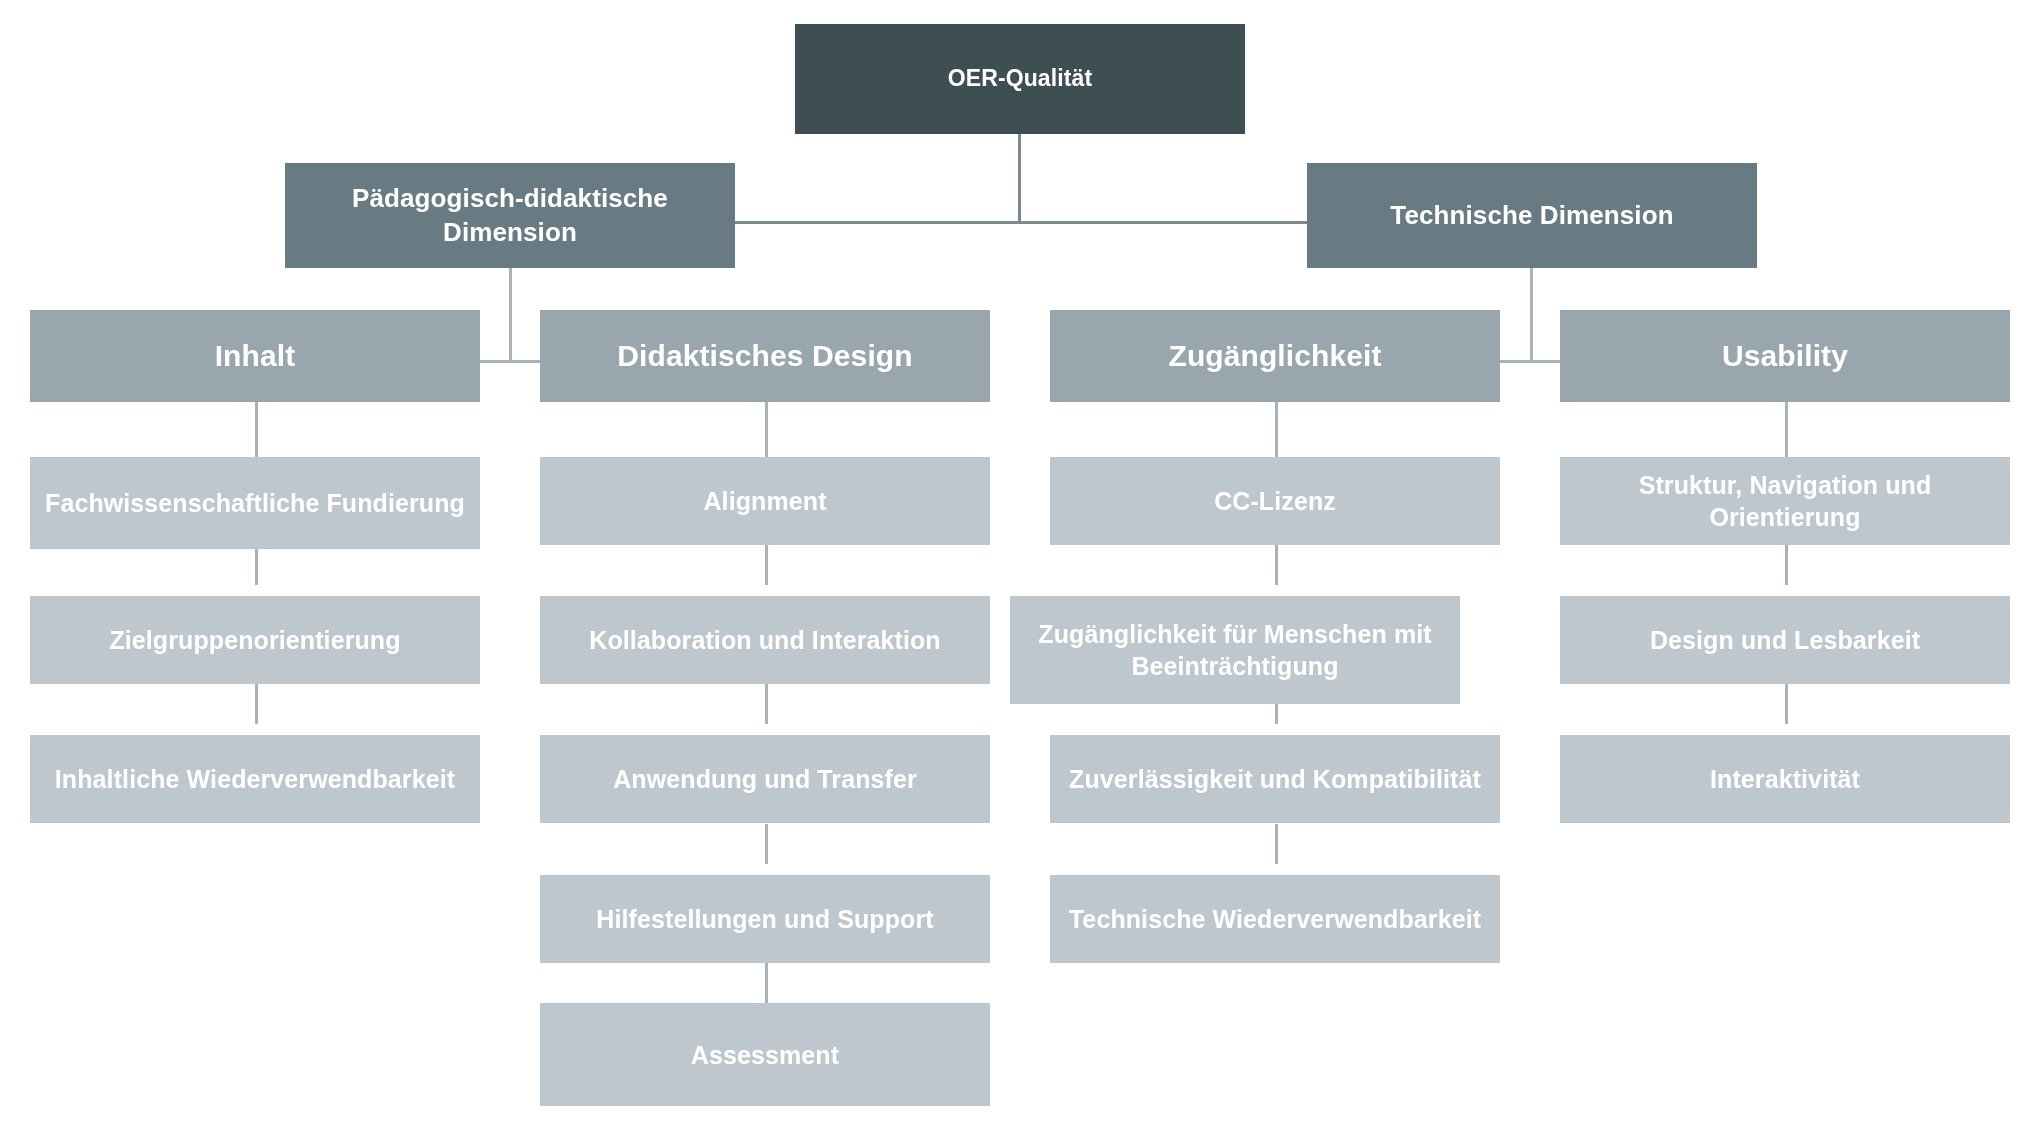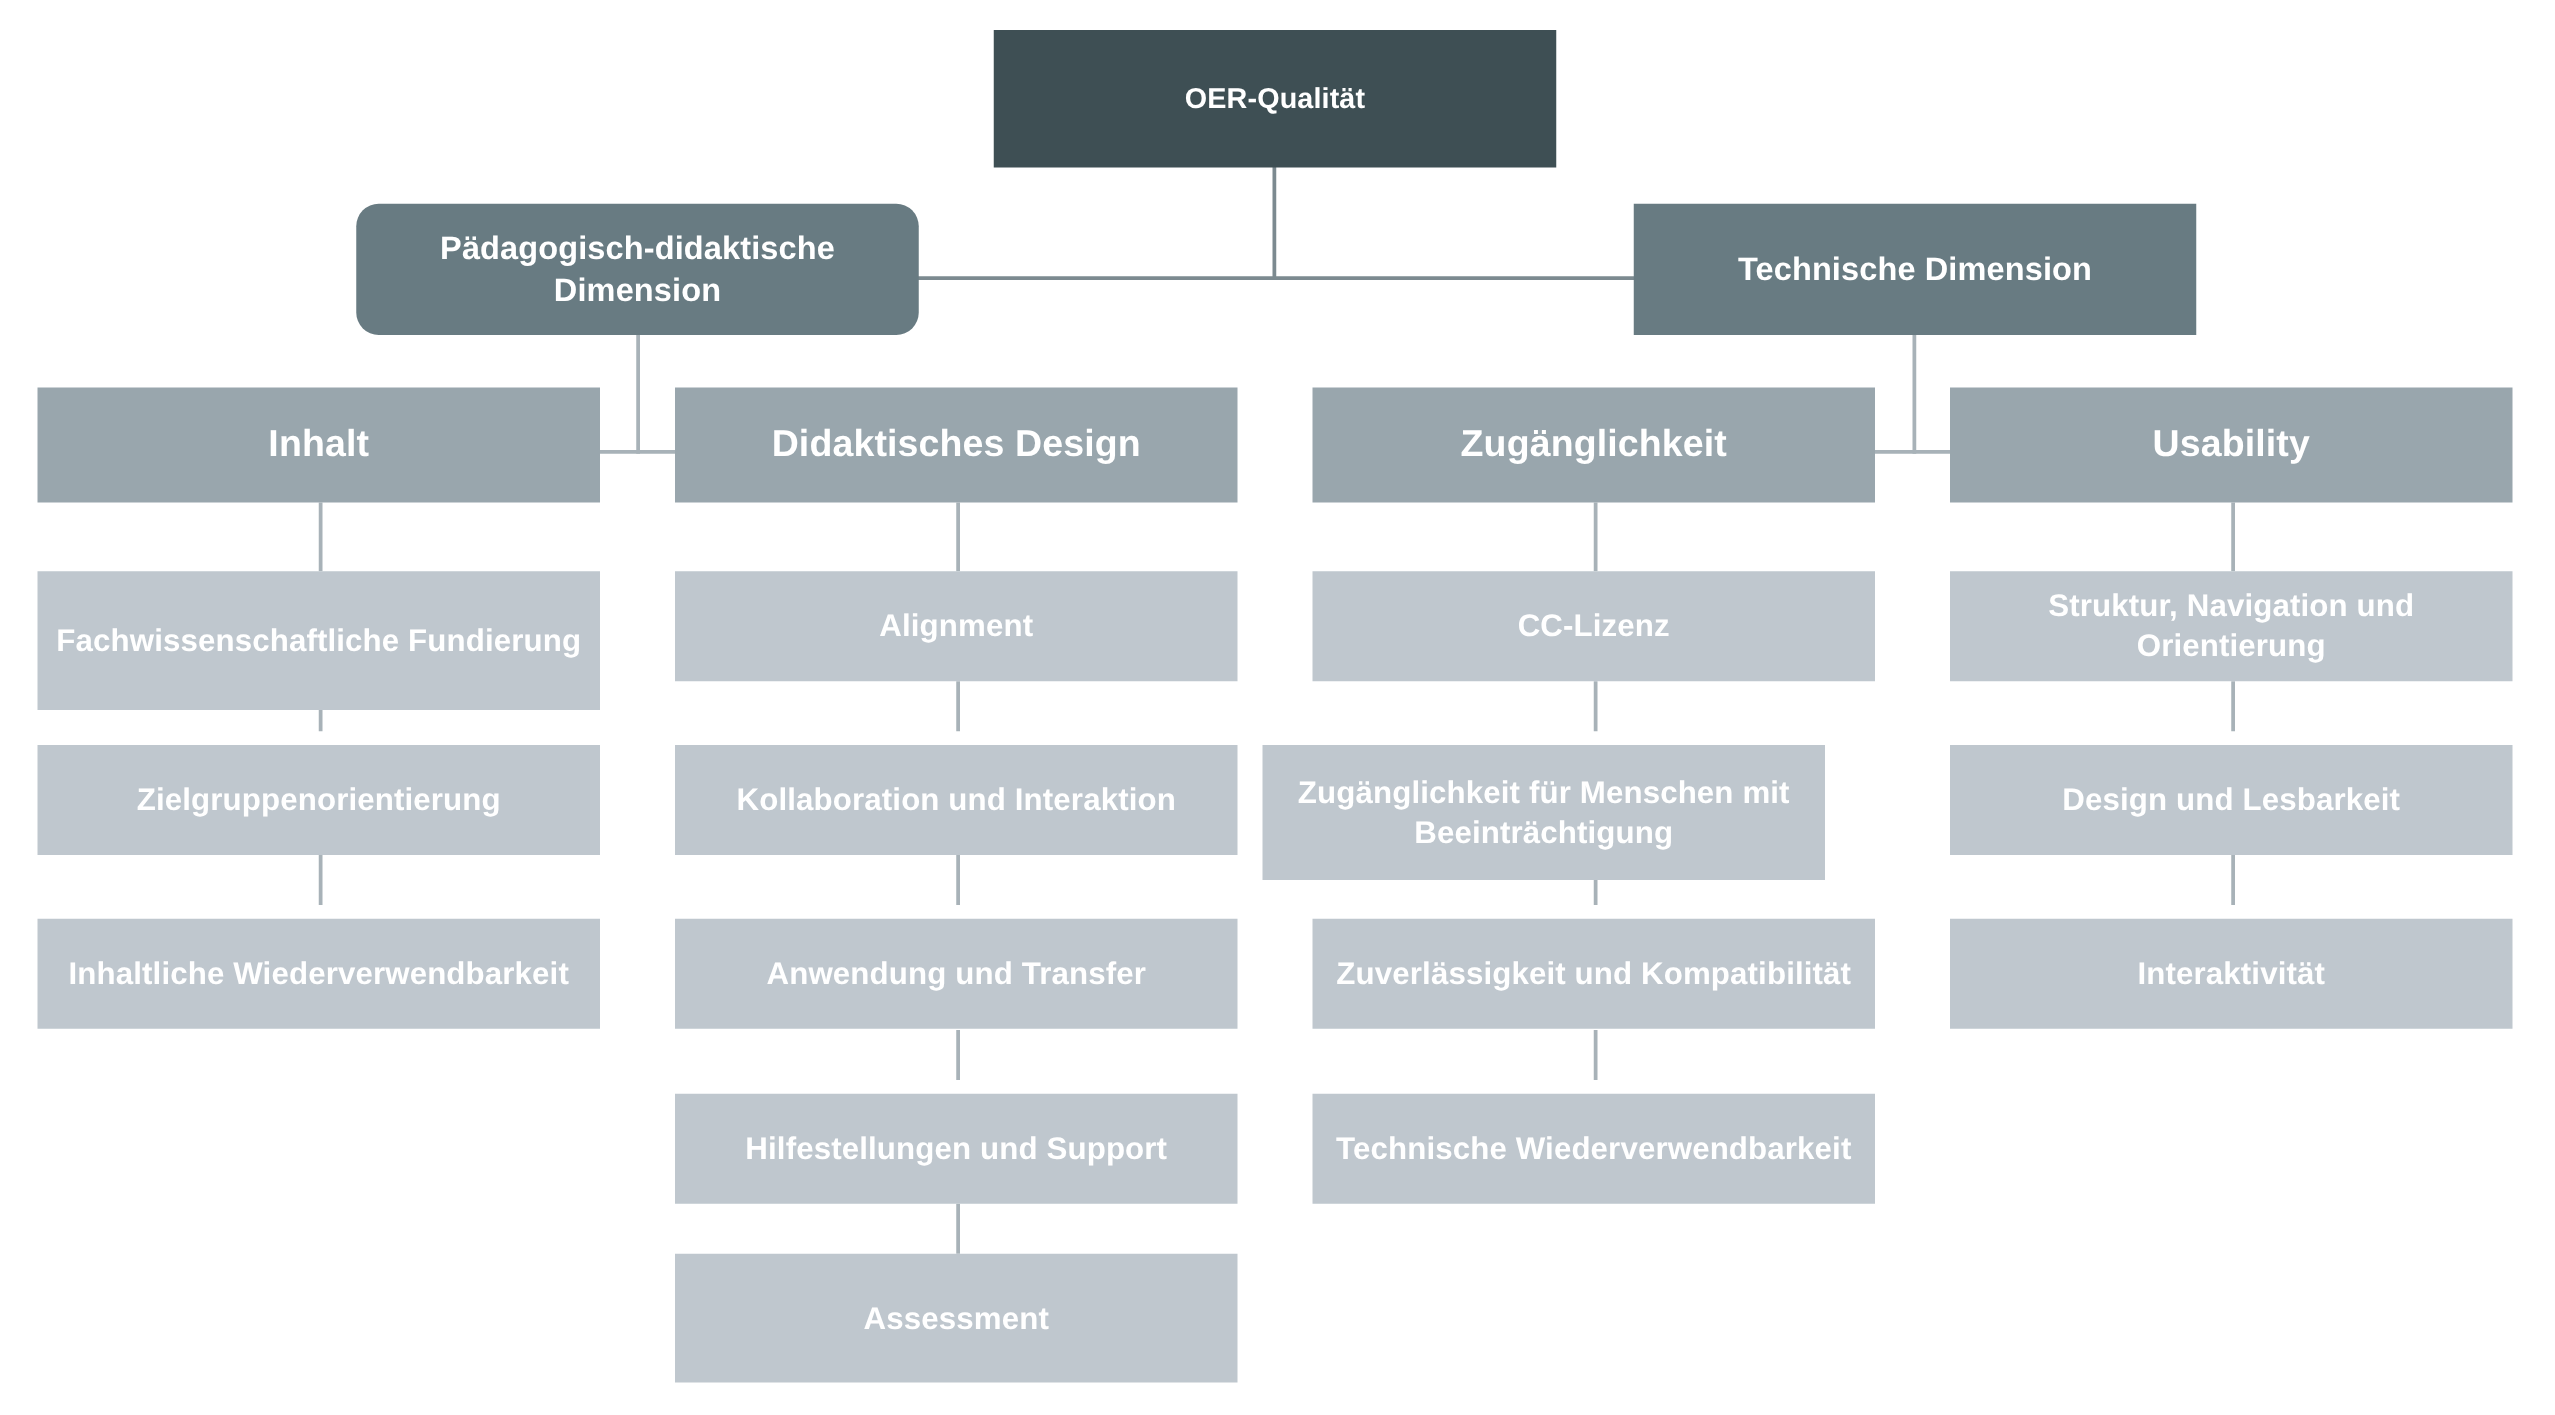--- a/index.html
+++ b/index.html
@@ -93,33 +93,33 @@
   <div class="conn v" style="left:1275px; top:545px; height:40px;"></div>
   <div class="conn v" style="left:1275px; top:684px; height:40px;"></div>
   <div class="conn v" style="left:1275px; top:824px; height:40px;"></div>
 
   <div class="conn v" style="left:1785px; top:402px; height:55px;"></div>
   <div class="conn v" style="left:1785px; top:545px; height:40px;"></div>
   <div class="conn v" style="left:1785px; top:684px; height:40px;"></div>
 
   <div class="node lvl-root" style="left:795px; top:24px; width:450px; height:110px;">OER-Qualität</div>
 
-  <div class="node lvl-dim" style="left:285px; top:163px; width:450px; height:105px;border-radius:18px;">Pädagogisch-didaktische Dimension</div>
+  <div class="node lvl-dim" style="left:285px; top:163px; width:450px; height:105px;">Pädagogisch-didaktische Dimension</div>
 
   <div class="node lvl-dim" style="left:1307px; top:163px; width:450px; height:105px;text-align:right;">Technische Dimension</div>
 
   <div class="node lvl-cat" style="left:30px; top:310px; width:450px; height:92px;">Inhalt</div>
 
   <div class="node lvl-cat" style="left:540px; top:310px; width:450px; height:92px;">Didaktisches Design</div>
 
   <div class="node lvl-cat" style="left:1050px; top:310px; width:450px; height:92px;">Zugänglichkeit</div>
 
   <div class="node lvl-cat" style="left:1560px; top:310px; width:450px; height:92px;">Usability</div>
 
-  <div class="node lvl-leaf" style="left:30px; top:457px; width:450px; height:111px;">Fachwissenschaftliche Fundierung</div>
+  <div class="node lvl-leaf" style="left:30px; top:457px; width:450px; height:92px;">Fachwissenschaftliche Fundierung</div>
 
   <div class="node lvl-leaf" style="left:30px; top:596px; width:450px; height:88px;">Zielgruppenorientierung</div>
 
   <div class="node lvl-leaf" style="left:30px; top:735px; width:450px; height:88px;">Inhaltliche Wiederverwendbarkeit</div>
 
   <div class="node lvl-leaf" style="left:540px; top:457px; width:450px; height:88px;">Alignment</div>
 
   <div class="node lvl-leaf" style="left:540px; top:596px; width:450px; height:88px;">Kollaboration und Interaktion</div>
 
   <div class="node lvl-leaf" style="left:540px; top:735px; width:450px; height:88px;">Anwendung und Transfer</div>

